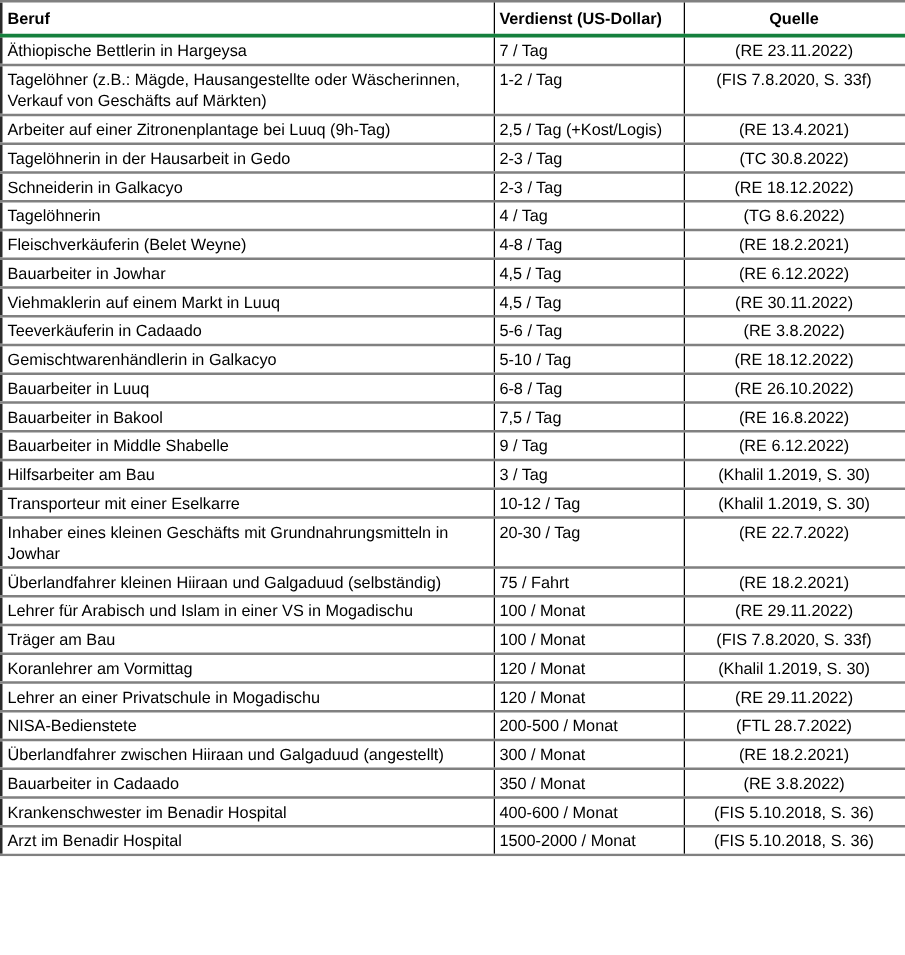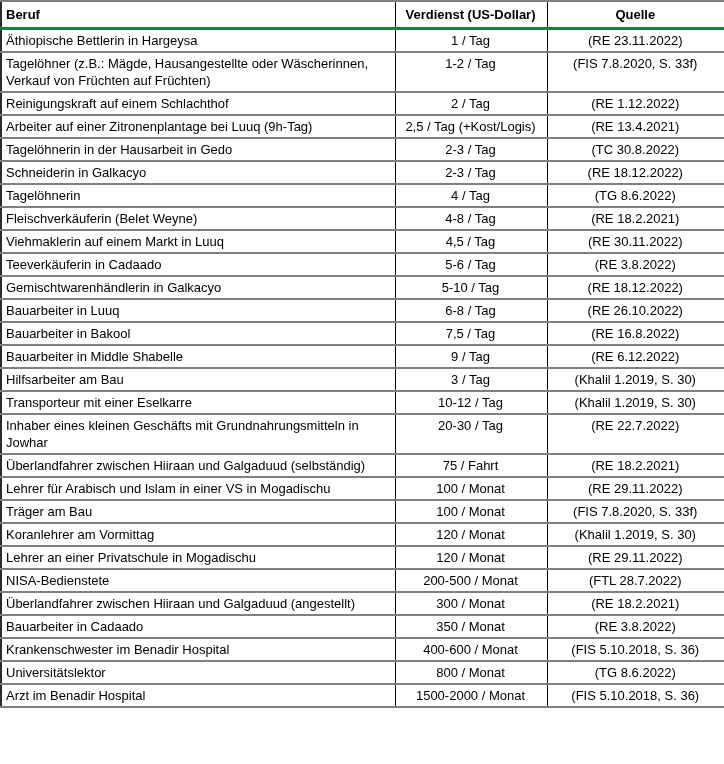--- a/index.html
+++ b/index.html
@@ -33,21 +33,21 @@
     overflow: hidden;
     word-wrap: break-word;
   }
   thead th {
     font-weight: bold;
     padding-top: 4px;
     padding-bottom: 4px;
     border-bottom: 3px solid #15803d;
   }
   .al { text-align: left; }
-  .ar { text-align: center; }
+  .ar { text-align: left; }
   .ac { text-align: center; }
 </style>
 </head>
 <body>
 
 <table class="wage-table">
   <colgroup>
     <col class="c0">
     <col class="c1">
     <col class="c2">
@@ -55,32 +55,27 @@
   <thead>
     <tr>
       <th class="al">Beruf</th>
       <th class="ar">Verdienst (US-Dollar)</th>
       <th class="ac">Quelle</th>
     </tr>
   </thead>
   <tbody>
       <tr>
         <td class="al">Äthiopische Bettlerin in Hargeysa</td>
-        <td class="ar">1 / Tag</td>
+        <td class="ar">7 / Tag</td>
         <td class="ac">(RE 23.11.2022)</td>
       </tr>
       <tr>
-        <td class="al">Tagelöhner (z.B.: Mägde, Hausangestellte oder Wäscherinnen, Verkauf von Früchten auf Früchten)</td>
+        <td class="al">Tagelöhner (z.B.: Mägde, Hausangestellte oder Wäscherinnen, Verkauf von Geschäfts auf Märkten)</td>
         <td class="ar">1-2 / Tag</td>
         <td class="ac">(FIS 7.8.2020, S. 33f)</td>
-      </tr>
-      <tr>
-        <td class="al">Reinigungskraft auf einem Schlachthof</td>
-        <td class="ar">2 / Tag</td>
-        <td class="ac">(RE 1.12.2022)</td>
       </tr>
       <tr>
         <td class="al">Arbeiter auf einer Zitronenplantage bei Luuq (9h-Tag)</td>
         <td class="ar">2,5 / Tag (+Kost/Logis)</td>
         <td class="ac">(RE 13.4.2021)</td>
       </tr>
       <tr>
         <td class="al">Tagelöhnerin in der Hausarbeit in Gedo</td>
         <td class="ar">2-3 / Tag</td>
         <td class="ac">(TC 30.8.2022)</td>
@@ -94,20 +89,25 @@
         <td class="al">Tagelöhnerin</td>
         <td class="ar">4 / Tag</td>
         <td class="ac">(TG 8.6.2022)</td>
       </tr>
       <tr>
         <td class="al">Fleischverkäuferin (Belet Weyne)</td>
         <td class="ar">4-8 / Tag</td>
         <td class="ac">(RE 18.2.2021)</td>
       </tr>
       <tr>
+        <td class="al">Bauarbeiter in Jowhar</td>
+        <td class="ar">4,5 / Tag</td>
+        <td class="ac">(RE 6.12.2022)</td>
+      </tr>
+      <tr>
         <td class="al">Viehmaklerin auf einem Markt in Luuq</td>
         <td class="ar">4,5 / Tag</td>
         <td class="ac">(RE 30.11.2022)</td>
       </tr>
       <tr>
         <td class="al">Teeverkäuferin in Cadaado</td>
         <td class="ar">5-6 / Tag</td>
         <td class="ac">(RE 3.8.2022)</td>
       </tr>
       <tr>
@@ -139,21 +139,21 @@
         <td class="al">Transporteur mit einer Eselkarre</td>
         <td class="ar">10-12 / Tag</td>
         <td class="ac">(Khalil 1.2019, S. 30)</td>
       </tr>
       <tr>
         <td class="al">Inhaber eines kleinen Geschäfts mit Grundnahrungsmitteln in Jowhar</td>
         <td class="ar">20-30 / Tag</td>
         <td class="ac">(RE 22.7.2022)</td>
       </tr>
       <tr>
-        <td class="al">Überlandfahrer zwischen Hiiraan und Galgaduud (selbständig)</td>
+        <td class="al">Überlandfahrer kleinen Hiiraan und Galgaduud (selbständig)</td>
         <td class="ar">75 / Fahrt</td>
         <td class="ac">(RE 18.2.2021)</td>
       </tr>
       <tr>
         <td class="al">Lehrer für Arabisch und Islam in einer VS in Mogadischu</td>
         <td class="ar">100 / Monat</td>
         <td class="ac">(RE 29.11.2022)</td>
       </tr>
       <tr>
         <td class="al">Träger am Bau</td>
@@ -182,25 +182,20 @@
       </tr>
       <tr>
         <td class="al">Bauarbeiter in Cadaado</td>
         <td class="ar">350 / Monat</td>
         <td class="ac">(RE 3.8.2022)</td>
       </tr>
       <tr>
         <td class="al">Krankenschwester im Benadir Hospital</td>
         <td class="ar">400-600 / Monat</td>
         <td class="ac">(FIS 5.10.2018, S. 36)</td>
-      </tr>
-      <tr>
-        <td class="al">Universitätslektor</td>
-        <td class="ar">800 / Monat</td>
-        <td class="ac">(TG 8.6.2022)</td>
       </tr>
       <tr>
         <td class="al">Arzt im Benadir Hospital</td>
         <td class="ar">1500-2000 / Monat</td>
         <td class="ac">(FIS 5.10.2018, S. 36)</td>
       </tr>
     </tbody>
 </table>
 
 </body></html>

